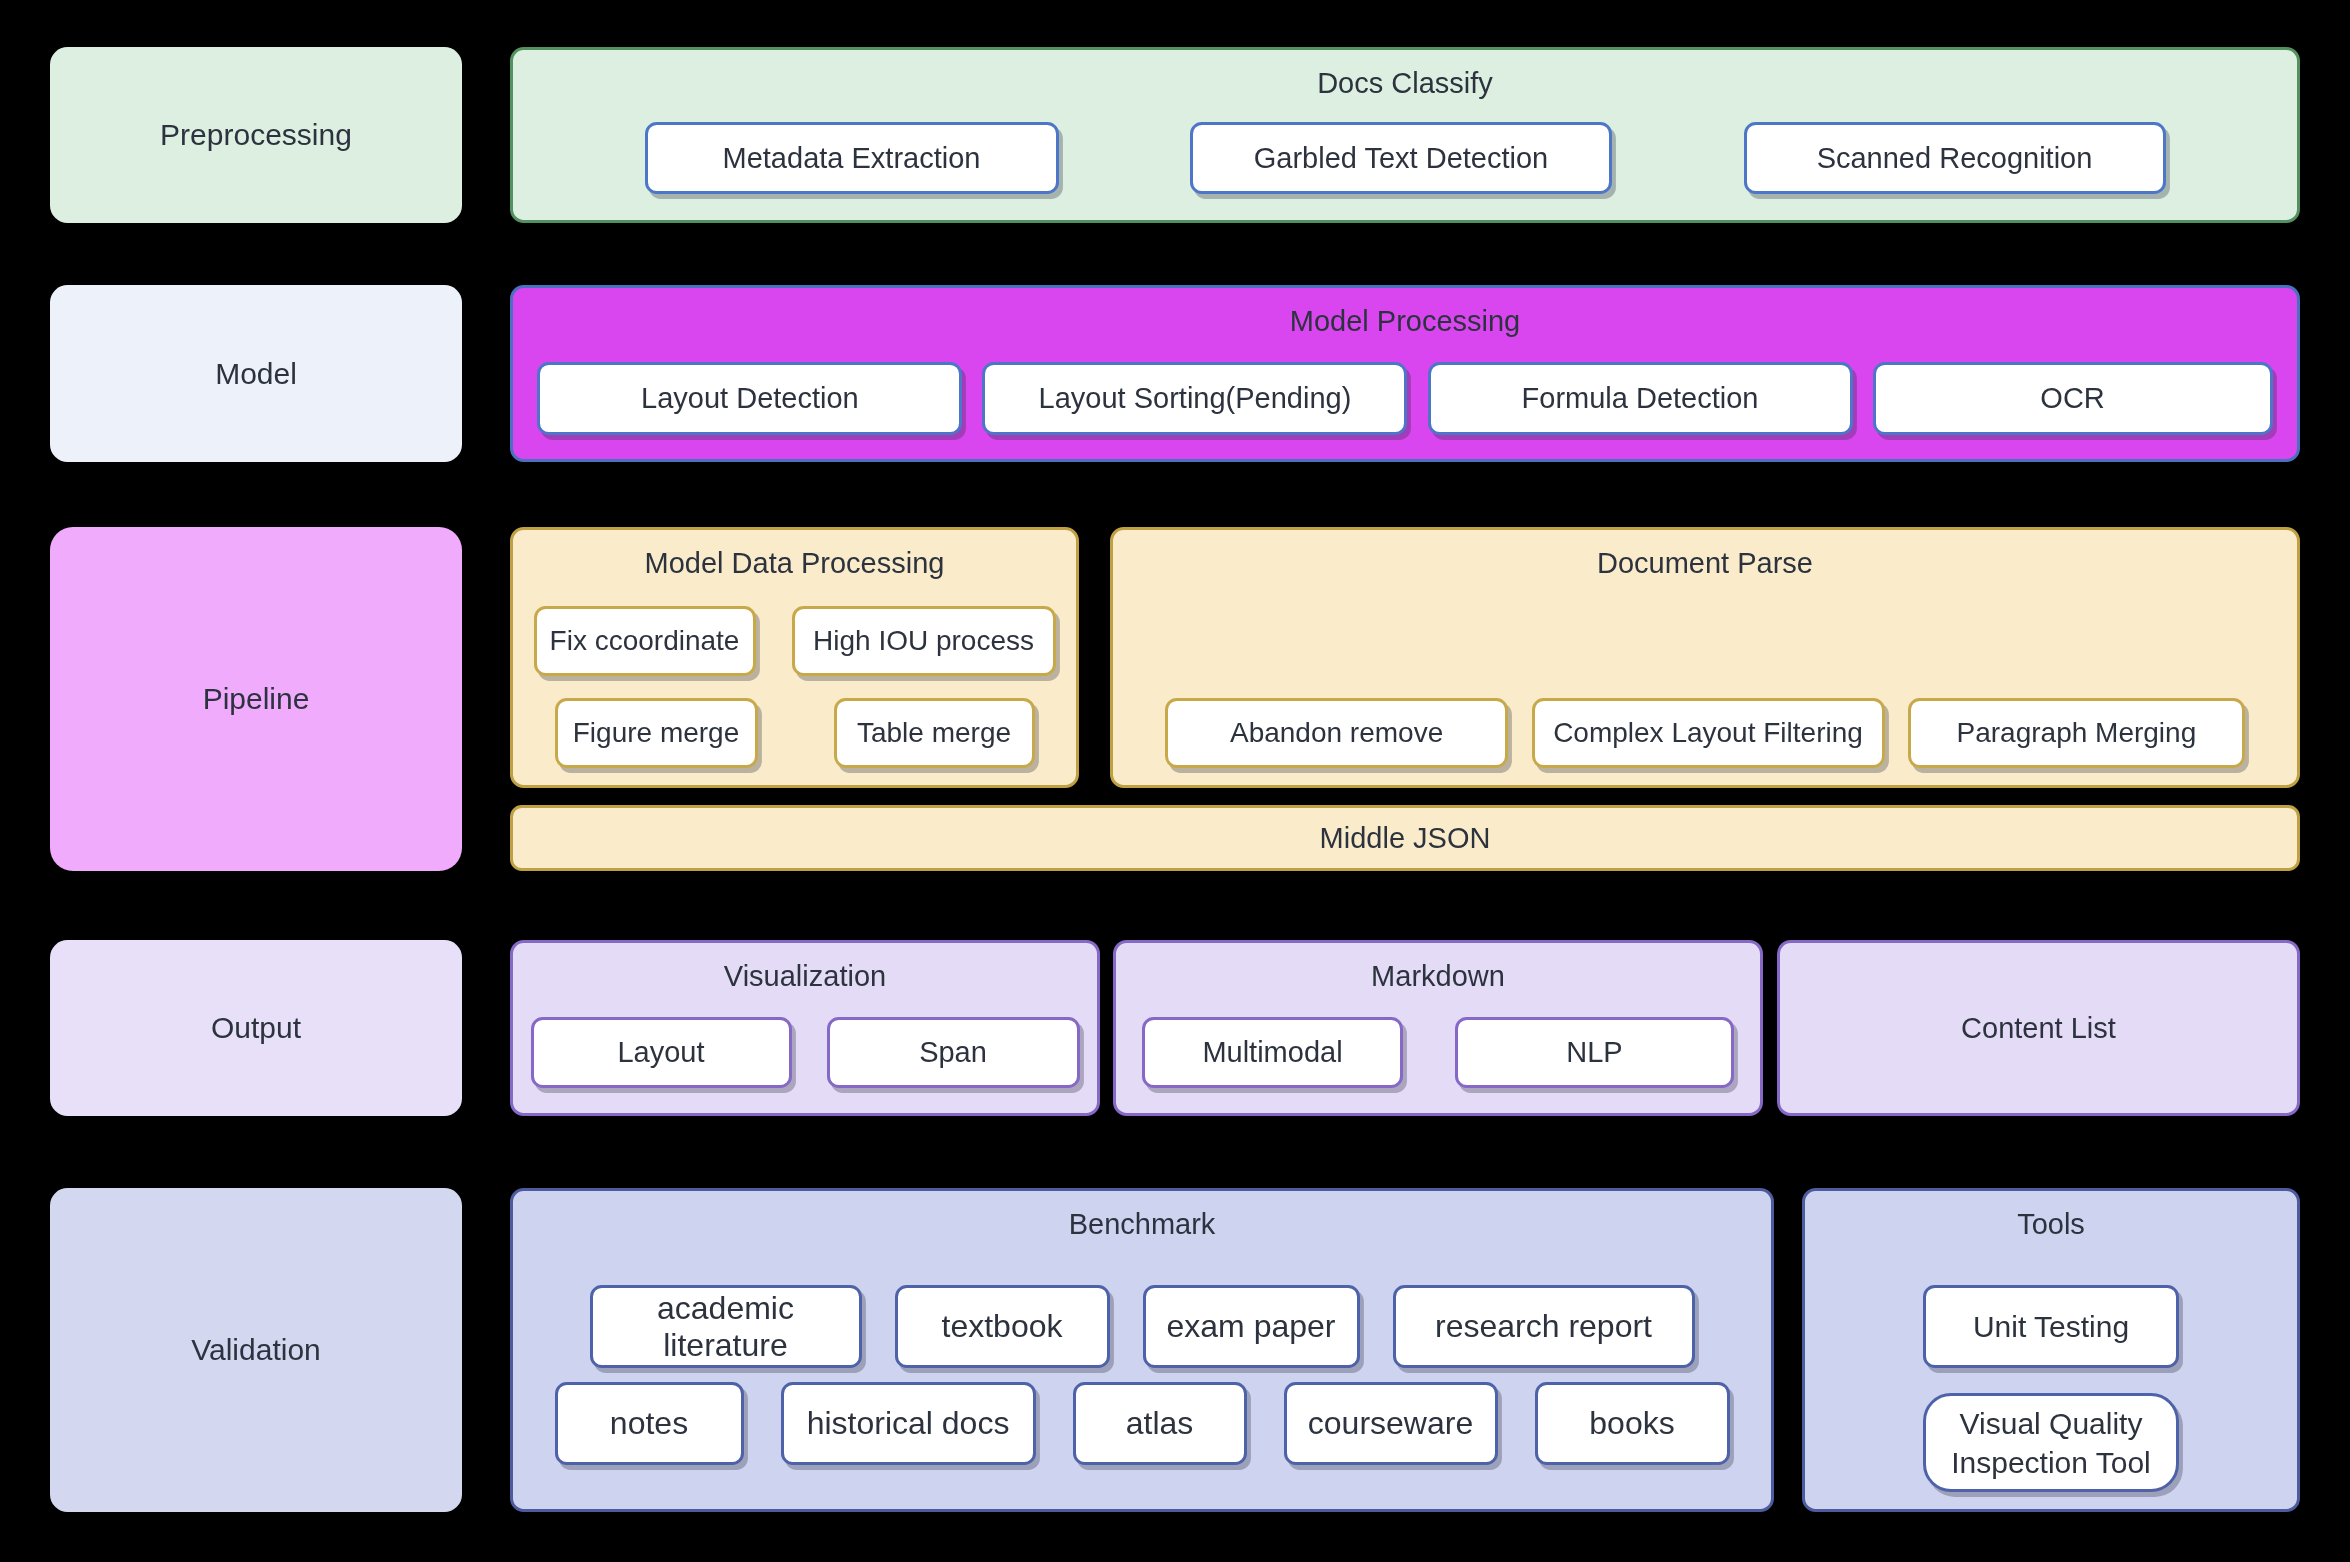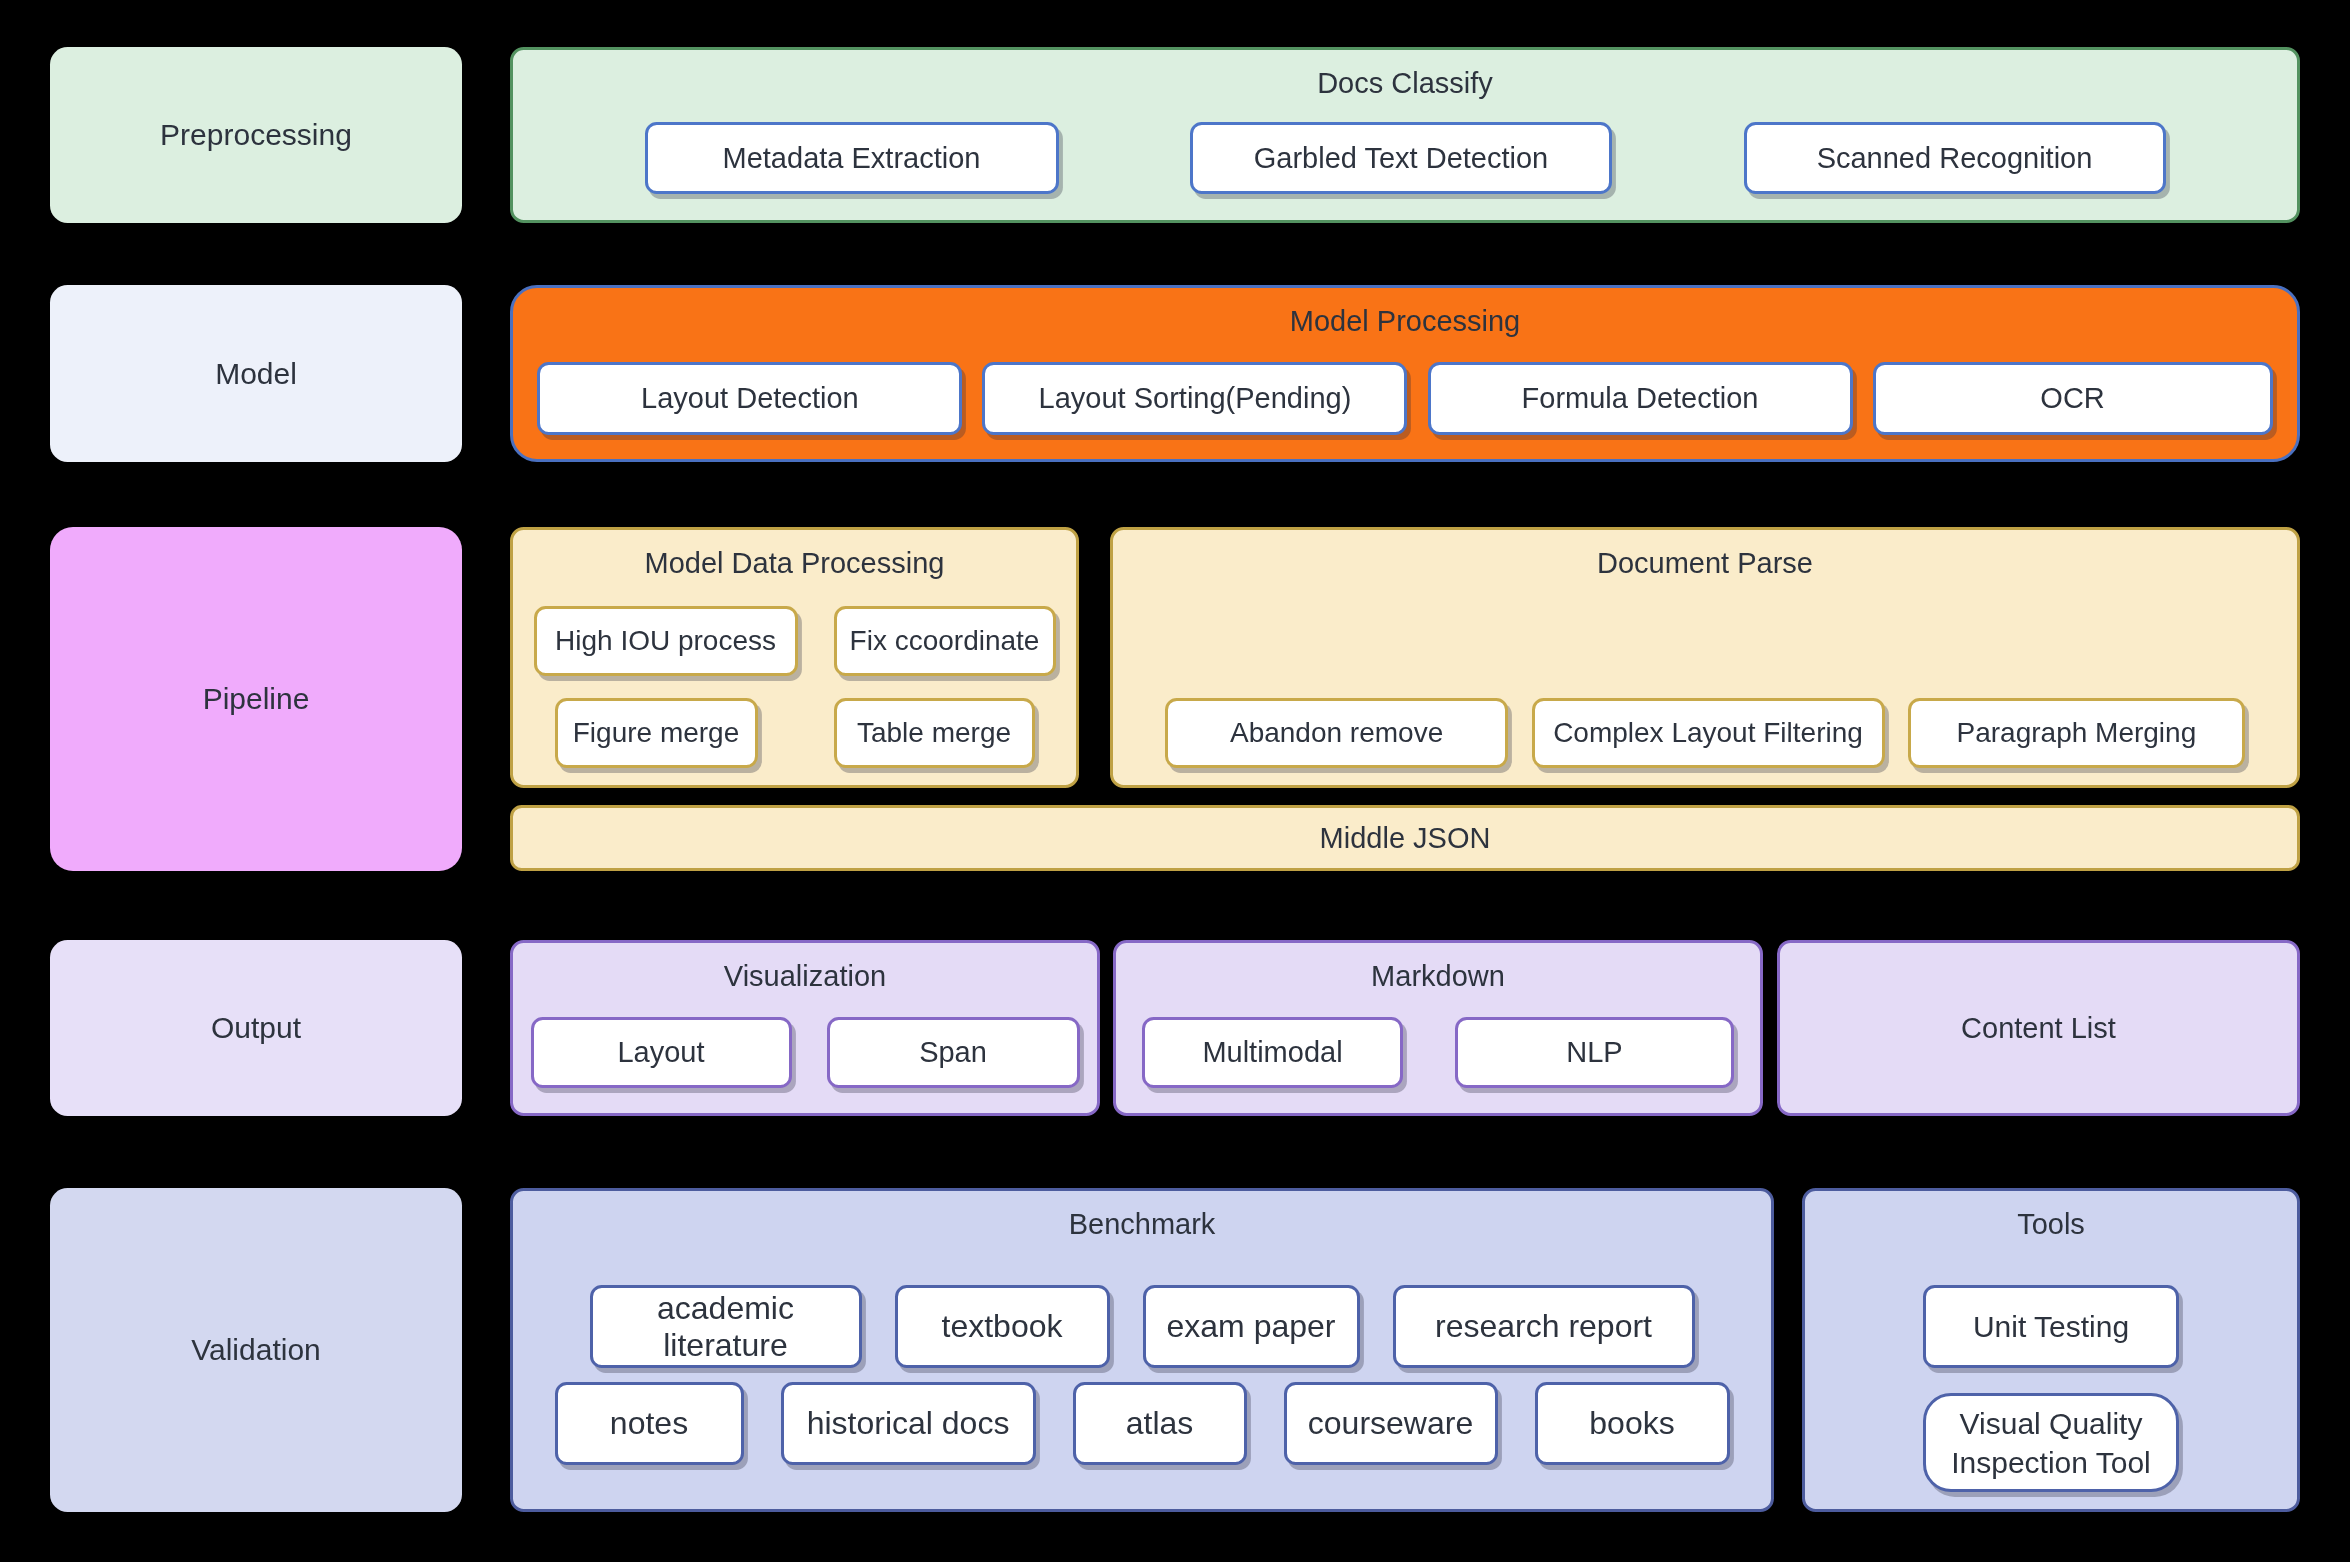--- a/index.html
+++ b/index.html
@@ -30,21 +30,21 @@
   }
   .node {
     background:#ffffff; border:3.9px solid; border-radius:11.7px;
     display:flex; align-items:center; justify-content:center;
     font-size:29px; box-sizing:border-box; text-align:center;
     box-shadow:3.9px 4.9px 0 rgba(40,40,60,0.30);
   }
   
   .green  .grp, .grp.green   { background:#dcefe0; border-color:#539260; }
   .lbl.green                 { background:#dcefe0; }
-  .blue   .grp, .grp.blue    { background:#f97316; border-color:#4a70c0;border-radius:27px; }
+  .blue   .grp, .grp.blue    { background:#d946ef; border-color:#4a70c0; }
   .lbl.blue                  { background:#edf1fa; }
   .yellow .grp, .grp.yellow  { background:#faecca; border-color:#bfa144; }
   .lbl.yellow                { background:#f0abfc;border-radius:23px; }
   .purple .grp, .grp.purple  { background:#e4dbf6; border-color:#8668c6; }
   .lbl.purple                { background:#e7e0f8; }
   .indigo .grp, .grp.indigo  { background:#ced4f0; border-color:#4d5c9e; }
   .lbl.indigo                { background:#d3d8f0; }
   .node.b-blue   { border-color:#4d76c9; }
   .node.b-gold   { border-color:#c8a94a; }
   .node.b-purple { border-color:#8668c6; }
@@ -86,22 +86,22 @@
       </div>
     </div>
   </div>
 
   <div class="row yellow" style="top:527px; height:344px;">
     <div class="lbl yellow">Pipeline</div>
 
     <div class="grp yellow" style="left:460px; width:569px; top:0; height:261px;">
       <div class="grp-title">Model Data Processing</div>
       <div class="noderow" style="top:76px; height:70px; gap:36px;">
+        <div class="node b-gold" style="width:222px; font-size:28px;">Fix ccoordinate</div>
         <div class="node b-gold" style="width:264px; font-size:28px;">High IOU process</div>
-        <div class="node b-gold" style="width:222px; font-size:28px;">Fix ccoordinate</div>
       </div>
       <div class="noderow" style="top:168px; height:70px; gap:76px;">
         <div class="node b-gold" style="width:203px; font-size:28px;">Figure merge</div>
         <div class="node b-gold" style="width:201px; font-size:28px;">Table merge</div>
       </div>
     </div>
 
     <div class="grp yellow" style="left:1060px; right:0; top:0; height:261px;">
       <div class="grp-title">Document Parse</div>
       <div class="noderow" style="top:168px; height:70px; gap:23.4px;">

